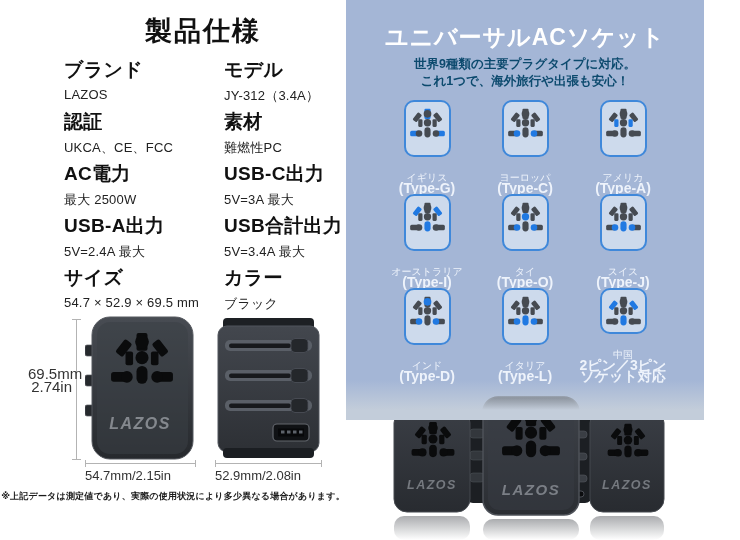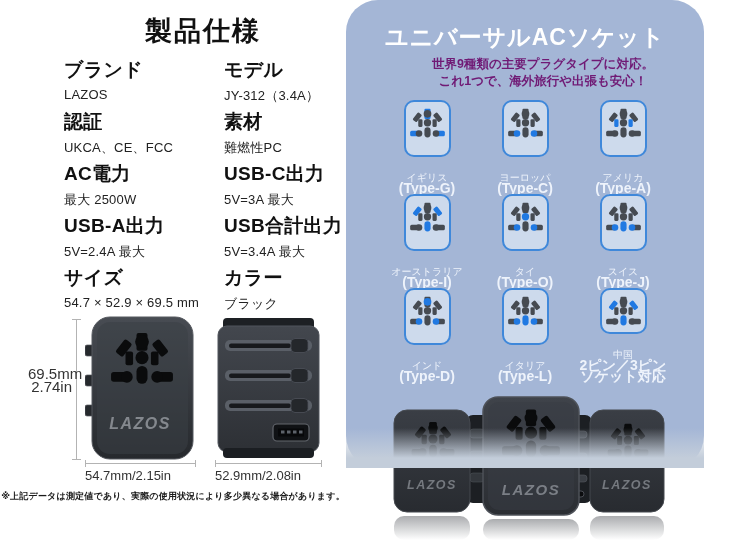--- a/index.html
+++ b/index.html
@@ -26,25 +26,25 @@
   .dim-v .tick{position:absolute;left:-4px;width:9px;height:1px;background:#b3b3b3;}
   .dim-h{position:absolute;height:1px;background:#b3b3b3;top:463px;}
   .dim-h .tick{position:absolute;top:-3px;width:1px;height:7px;background:#b3b3b3;}
   .dim-label-v{position:absolute;left:28px;top:367px;width:44px;text-align:right;
     font-size:15px;line-height:13px;color:#333;}
   .dim-label-h{position:absolute;top:468px;font-size:13px;color:#333;}
   .footnote{position:absolute;left:0;top:490px;width:346px;text-align:center;
     font-size:9px;color:#1a1a1a;font-weight:700;letter-spacing:.2px;}
 
   
-  .right-panel{position:absolute;left:346px;top:0;width:358px;height:468px;background:#a4b6d6;border-radius:32px;}
+  .right-panel{position:absolute;left:346px;top:0;width:358px;height:420px;background:#a4b6d6;}
   .right-title{position:absolute;left:0;top:22px;width:358px;text-align:center;
     font-size:23px;font-weight:900;color:#ffffff;letter-spacing:1px;}
-  .right-subtitle{position:absolute;left:18px;top:56px;width:358px;text-align:center;
-    font-size:12.5px;line-height:17px;color:#701a75;font-weight:600;}
+  .right-subtitle{position:absolute;left:0;top:56px;width:358px;text-align:center;
+    font-size:12.5px;line-height:17px;color:#0c4a6e;font-weight:600;}
 
   .plug-grid{position:absolute;left:32px;top:100px;width:294px;display:grid;
     grid-template-columns:repeat(3,98px);grid-auto-rows:94px;}
   .plug-cell{display:flex;flex-direction:column;align-items:center;}
   .plug-card{width:47px;height:67px;border-radius:10px;background:#cddaec;
     border:2px solid #3f88da;box-sizing:border-box;display:flex;justify-content:center;
     padding-top:5px;}
   .plug-card .socket-holder{position:static;width:37px;height:33px;}
   .plug-country{margin-top:15px;font-size:10px;line-height:11px;color:#eef3fb;text-align:center;}
   .plug-type{font-size:14px;line-height:11px;font-weight:800;color:#eef3fb;text-align:center;}

